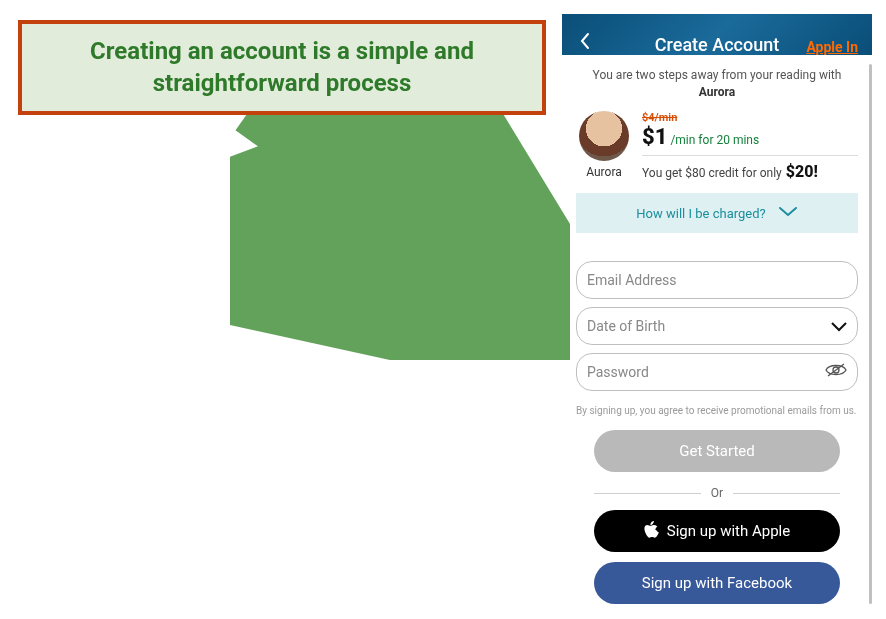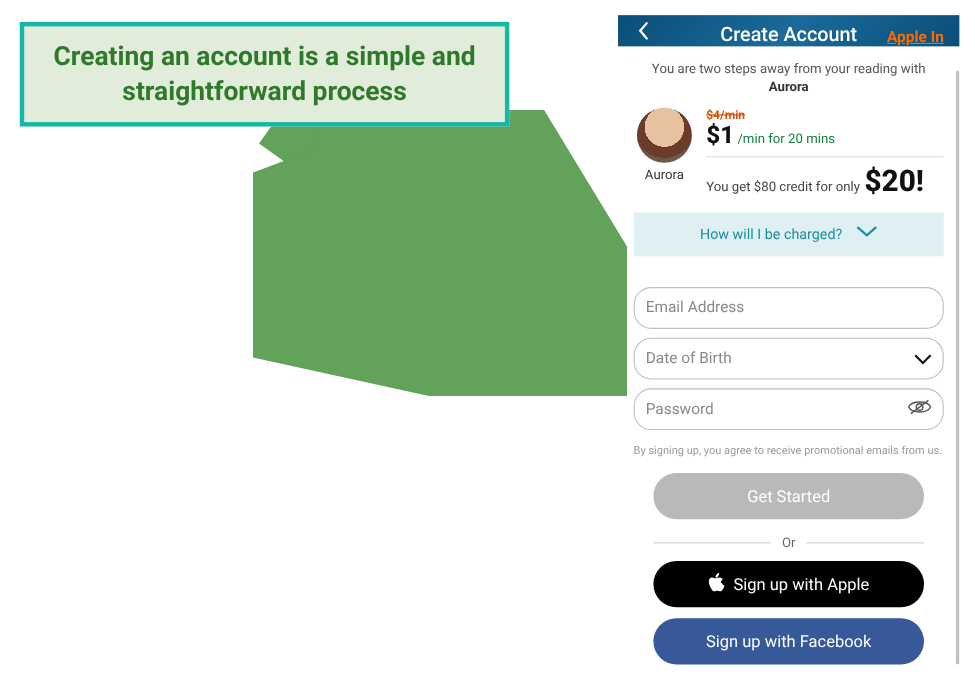--- a/index.html
+++ b/index.html
@@ -3,24 +3,24 @@
   <meta charset="utf-8">
   <style>
     * { margin: 0; padding: 0; box-sizing: border-box; font-family: -apple-system, BlinkMacSystemFont, "Segoe UI", Roboto, sans-serif; }
     body { width: 886px; height: 619px; position: relative; background: #fff; overflow: hidden; }
 
     
     .callout {
       position: absolute;
       left: 18px;
       top: 20px;
-      width: 445px;
+      width: 528px;
       height: 95px;
       background: #e2ecdb;
-      border: 4px solid #14b8a6;
+      border: 4px solid #c2410c;
       display: flex;
       align-items: center;
       justify-content: center;
       text-align: center;
       padding: 0 18px;
       z-index: 2;
     }
     .callout-text {
       color: #2e7a2a;
       font-weight: 700;
@@ -101,21 +101,21 @@
       background: radial-gradient(circle at 50% 35%, #e6c2a0 0 18px, #6b3b2a 18px 28px, #6e584a 28px);
     }
     .avatar-name { font-size: 12px; color: #333; margin-top: 4px; }
     .price-col { flex: 1; }
     .strike { color: #d94c00; font-size: 11px; text-decoration: line-through; font-weight: 600; }
     .price-line { display: flex; align-items: baseline; gap: 3px; }
     .big-price { font-size: 22px; font-weight: 800; color: #111; }
     .price-sub { font-size: 12px; color: #15803d; }
     .hr-thin { border: none; border-top: 1px solid #ddd; margin: 6px 0; }
     .credit-line { font-size: 12px; color: #444; display: flex; align-items: baseline; gap: 4px; }
-    .credit-big { font-size: 27px; font-weight: 800; color: #111; text-align: center; }
+    .credit-big { font-size: 16px; font-weight: 800; color: #111; text-align: center; }
 
     .infobar {
       margin-top: 12px;
       background: #def0f2;
       height: 40px;
       display: flex;
       align-items: center;
       justify-content: center;
       gap: 12px;
       color: #1b8e9d;

